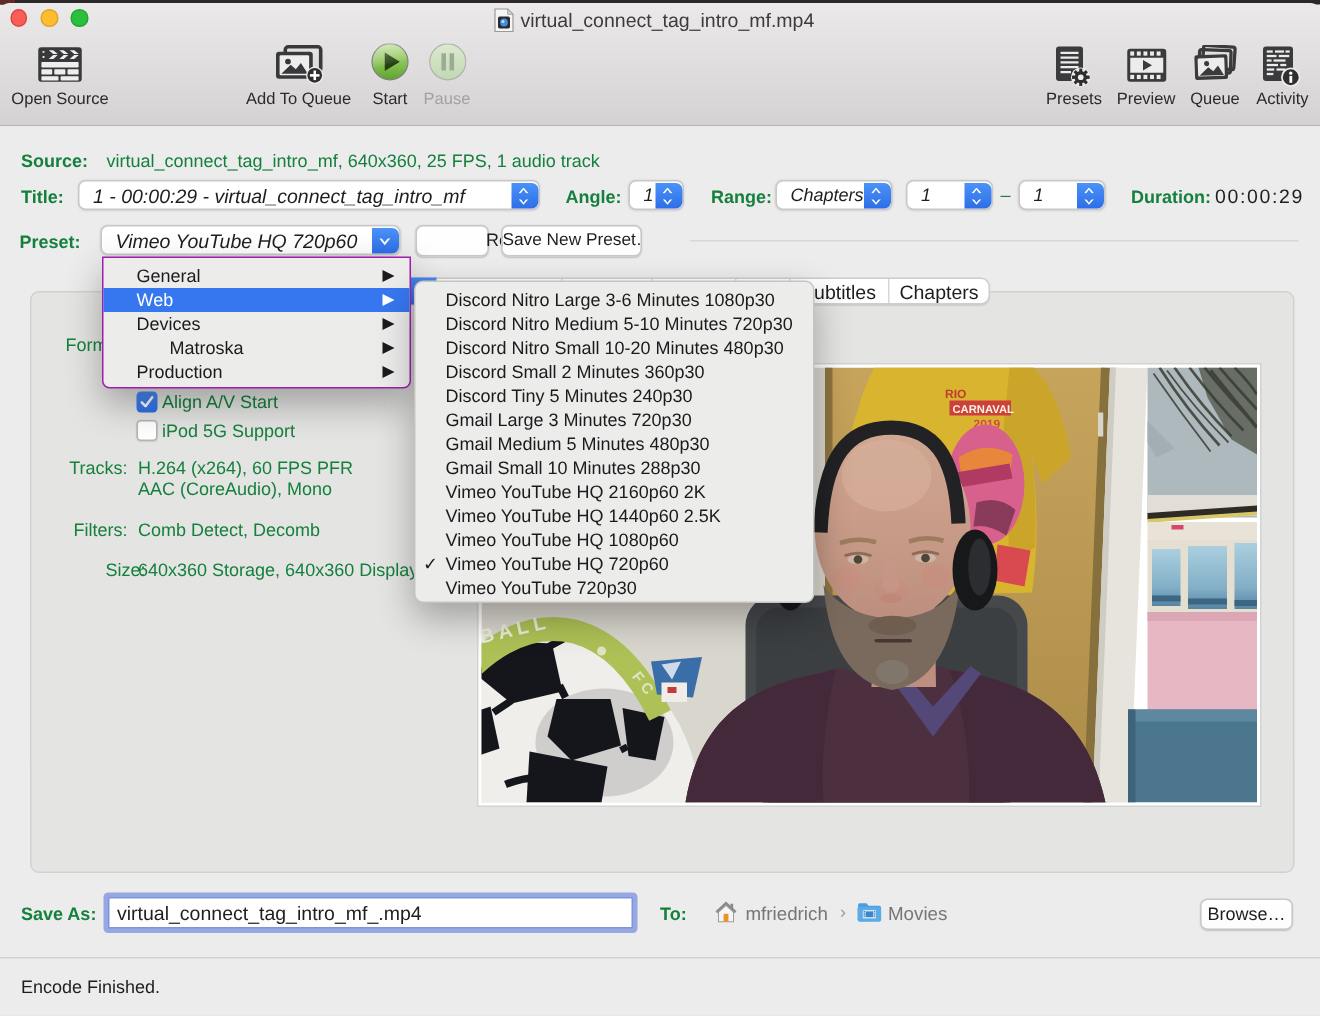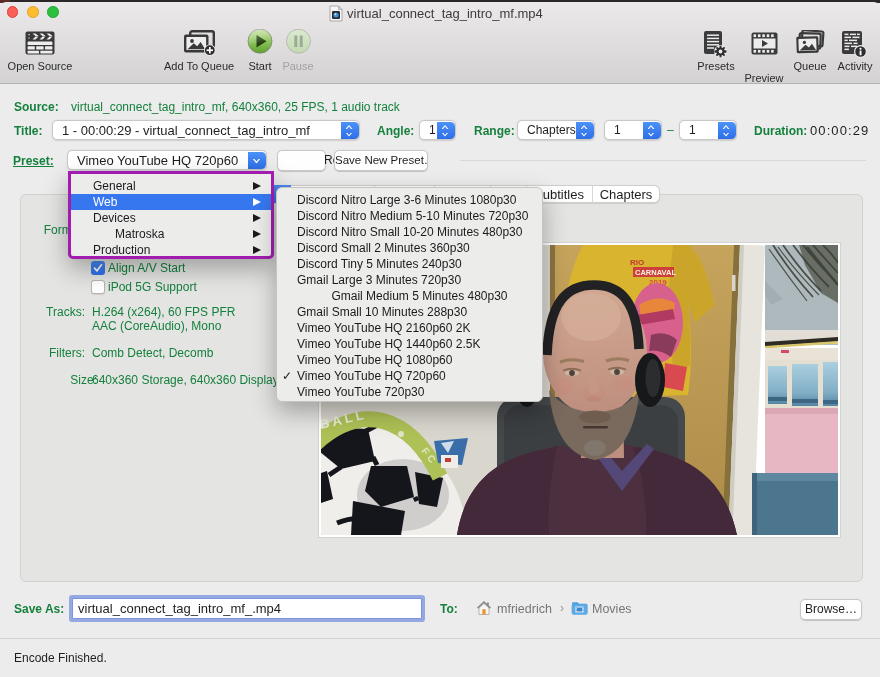--- a/index.html
+++ b/index.html
@@ -3,21 +3,21 @@
 <meta charset="utf-8">
 <style>
 * { margin:0; padding:0; box-sizing:border-box; }
 html,body { width:880px; height:677px; overflow:hidden; }
 body { font-family:"Liberation Sans", sans-serif; background:#ececec; position:relative; }
 .abs { position:absolute; }
 .b { font-weight:bold; }
 .lbl { font-size:12px; color:#15803d; }
 .select {
   position:absolute; background:#fff; border:1px solid #c9c8c7; border-radius:5px;
-  box-shadow:0 0.5px 1.5px rgba(0,0,0,.12); font-size:12px; color:#1e1e20;
+  box-shadow:0 0.5px 1.5px rgba(0,0,0,.12); font-size:12px; color:#1e1e20;font-style:italic;
 }
 .selecttext { position:absolute; left:9px; top:2px; white-space:nowrap; }
 .bluecap { position:absolute; right:0.5px; top:0.5px; bottom:0.5px; width:18px; border-radius:0 4.5px 4.5px 0;
   background:linear-gradient(#4b92f8,#2e6ee8); }
 .btn { position:absolute; background:linear-gradient(#ffffff,#fdfdfd); border:1px solid #c8c7c6; border-radius:5px;
   box-shadow:0 0.5px 1px rgba(0,0,0,.18); font-size:12px; color:#1e1e20; text-align:center; }
 .tl { position:absolute; top:6px; width:11.5px; height:11.5px; border-radius:50%; }
 .ticon { position:absolute; top:30px; }
 .tlabel { position:absolute; top:60px; font-size:11px; color:#2a2a2c; text-align:center; white-space:nowrap; }
 .mi { position:absolute; left:0; right:0; height:16px; font-size:12px; color:#1b1b1d; padding-left:22px; line-height:16px; }
@@ -147,21 +147,21 @@
     <rect x="20.1" y="2.3" width="2.6" height="2.8"></rect>
     <rect x="2.5" y="17.9" width="2.6" height="2.8"></rect>
       <rect x="6.9" y="17.9" width="2.6" height="2.8"></rect>
     <rect x="11.3" y="17.9" width="2.6" height="2.8"></rect>
       <rect x="15.7" y="17.9" width="2.6" height="2.8"></rect>
     <rect x="20.1" y="17.9" width="2.6" height="2.8"></rect>
     <rect x="2.5" y="6.5" width="22" height="10"></rect>
   </g>
   <path d="M11 8 L11 15 L17 11.5 Z" fill="#3b3b3d"></path>
 </svg>
-<div class="tlabel" style="left:740px;width:48px;margin-top:12px;">Preview</div>
+<div class="tlabel" style="left:740px;width:48px;">Preview</div>
 
 <svg class="ticon" style="left:794px;top:30px;" width="32" height="27" viewBox="0 0 32 27">
   <rect x="8" y="0.8" width="21" height="15" rx="1.5" fill="none" stroke="#3b3b3d" stroke-width="2.2" transform="rotate(4 18 8)"></rect>
   <rect x="5.5" y="3.4" width="21" height="15" rx="1.5" fill="none" stroke="#3b3b3d" stroke-width="2.2" transform="rotate(2 16 11)"></rect>
   <rect x="2.5" y="6.5" width="22" height="16.5" rx="1.5" fill="#3b3b3d" transform="rotate(-2 13 15)"></rect>
   <rect x="4.6" y="8.7" width="17.8" height="12.1" rx="0.8" fill="#ececec" transform="rotate(-2 13 15)"></rect>
   <g transform="rotate(-2 13 15)">
     <circle cx="10.5" cy="12.3" r="1.7" fill="#3b3b3d"></circle>
     <path d="M5.5 20.3 L11.5 14.8 L14.8 17.6 L18 13.8 L21.8 20.3 Z" fill="#3b3b3d"></path>
   </g>
@@ -214,21 +214,21 @@
     <span class="bluecap chev2"></span>
 </div>
 <div class="abs lbl" style="left:667px;top:123px;">–</div>
 <div class="select" style="left:679px;top:120px;width:58px;height:20px;">
   <span class="selecttext">1</span>
     <span class="bluecap chev2"></span>
 </div>
 <div class="abs lbl b" style="left:754px;top:124px;">Duration:</div>
 <div class="abs" style="left:810px;top:123px;font-size:13px;letter-spacing:1.1px;color:#1e1e20;">00:00:29</div>
 
-<div class="abs lbl b" style="left:13px;top:154px;text-decoration:underline;">Preset:</div>
+<div class="abs lbl b" style="left:13px;top:154px;">Preset:</div>
 <div class="select" style="left:67px;top:150px;width:200px;height:20px;font-size:13px;">
   <span class="selecttext">Vimeo YouTube HQ 720p60</span>
     <span class="bluecap chev1"></span>
 </div>
 <div class="btn" style="left:277px;top:150px;width:49px;height:21px;line-height:19px;padding-left:46px;">Reload</div>
 <div class="btn" style="left:334px;top:150px;width:94px;height:21px;line-height:19px;font-size:11.5px;white-space:nowrap;overflow:hidden;">Save New Preset…</div>
 <div class="abs" style="left:460px;top:160px;width:406px;height:1px;background:#d9d8d7;"></div>
 
 <div class="abs" style="left:20px;top:194px;width:843px;height:388px;background:#e4e4e3;border:1px solid #d2d1d0;border-radius:6px;"></div>
 
@@ -405,36 +405,36 @@
   <ellipse cx="329" cy="135" rx="15" ry="27" fill="#17181a"></ellipse>
   <ellipse cx="332" cy="133" rx="7.5" ry="19" fill="#2c2d30"></ellipse>
 
   <rect x="431" y="228" width="86" height="62" fill="#4b768e"></rect>
   <rect x="431" y="228" width="86" height="8" fill="#5d88a0"></rect>
   <rect x="431" y="228" width="5" height="62" fill="#3d647a"></rect>
 </g>
 </svg>
 </div>
 
-<div class="abs" id="menu1" style="left:68px;top:171px;width:206px;height:88px;background:#ececeb;border:3px solid #a21caf;border-radius:0 0 5px 5px;box-shadow:0 10px 24px rgba(0,0,0,.3);">
+<div class="abs" id="menu1" style="left:68px;top:171px;width:206px;height:88px;background:#ececeb;border:1px solid #a21caf;border-radius:0 0 5px 5px;box-shadow:0 10px 24px rgba(0,0,0,.3);">
   <div class="mi" style="top:4px;">General<span class="arrow"></span></div>
   <div class="mi" style="top:20px;background:#3677f0;color:#fff;">Web<span class="arrow" style="border-left-color:#fff;"></span></div>
   <div class="mi" style="top:36px;">Devices<span class="arrow"></span></div>
   <div class="mi" style="top:52px;padding-left:44px;">Matroska<span class="arrow"></span></div>
   <div class="mi" style="top:68px;">Production<span class="arrow"></span></div>
 </div>
 
 <div class="abs" id="menu2" style="left:276px;top:187px;width:267px;height:215px;background:#ececeb;border:1px solid #c5c4c3;border-radius:6px;box-shadow:0 10px 24px rgba(0,0,0,.3);">
   <div class="smi" style="top:4px;">Discord Nitro Large 3-6 Minutes 1080p30</div>
   <div class="smi" style="top:20px;">Discord Nitro Medium 5-10 Minutes 720p30</div>
   <div class="smi" style="top:36px;">Discord Nitro Small 10-20 Minutes 480p30</div>
   <div class="smi" style="top:52px;">Discord Small 2 Minutes 360p30</div>
   <div class="smi" style="top:68px;">Discord Tiny 5 Minutes 240p30</div>
   <div class="smi" style="top:84px;">Gmail Large 3 Minutes 720p30</div>
-  <div class="smi" style="top:100px;text-align:center;">Gmail Medium 5 Minutes 480p30</div>
+  <div class="smi" style="top:100px;">Gmail Medium 5 Minutes 480p30</div>
   <div class="smi" style="top:116px;">Gmail Small 10 Minutes 288p30</div>
   <div class="smi" style="top:132px;">Vimeo YouTube HQ 2160p60 2K</div>
   <div class="smi" style="top:148px;">Vimeo YouTube HQ 1440p60 2.5K</div>
   <div class="smi" style="top:164px;">Vimeo YouTube HQ 1080p60</div>
   <div class="smi" style="top:180px;">Vimeo YouTube HQ 720p60<span class="abs" style="left:5px;top:0;">✓</span></div>
   <div class="smi" style="top:196px;">Vimeo YouTube 720p30</div>
 </div>
 
 <div class="abs lbl b" style="left:14px;top:602px;">Save As:</div>
 <div class="abs" style="left:72px;top:598px;width:350px;height:21px;background:#fff;border:1px solid #7c95dd;border-radius:1px;box-shadow:0 0 0 3px rgba(122,146,223,.75);"></div>

